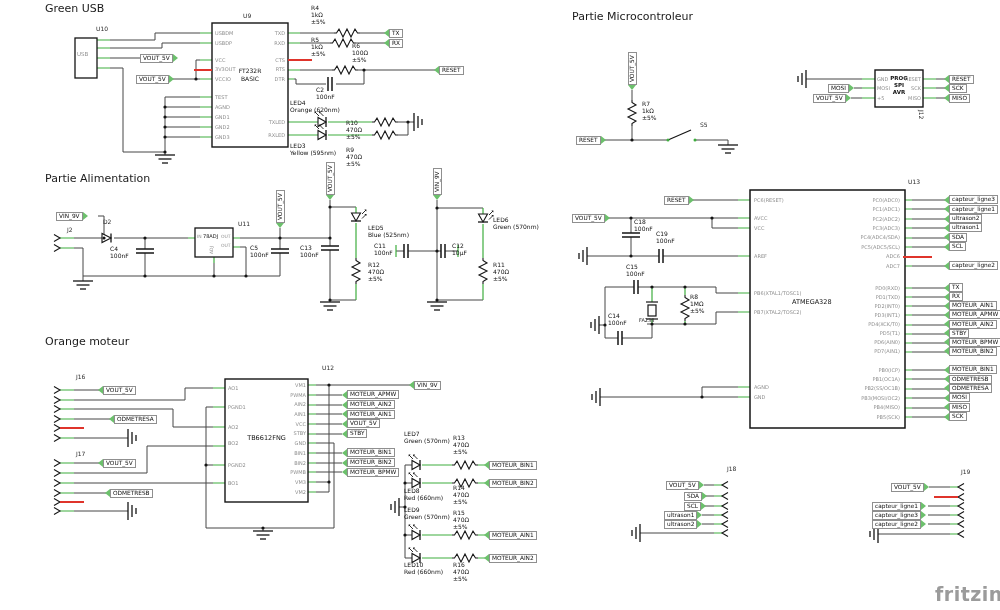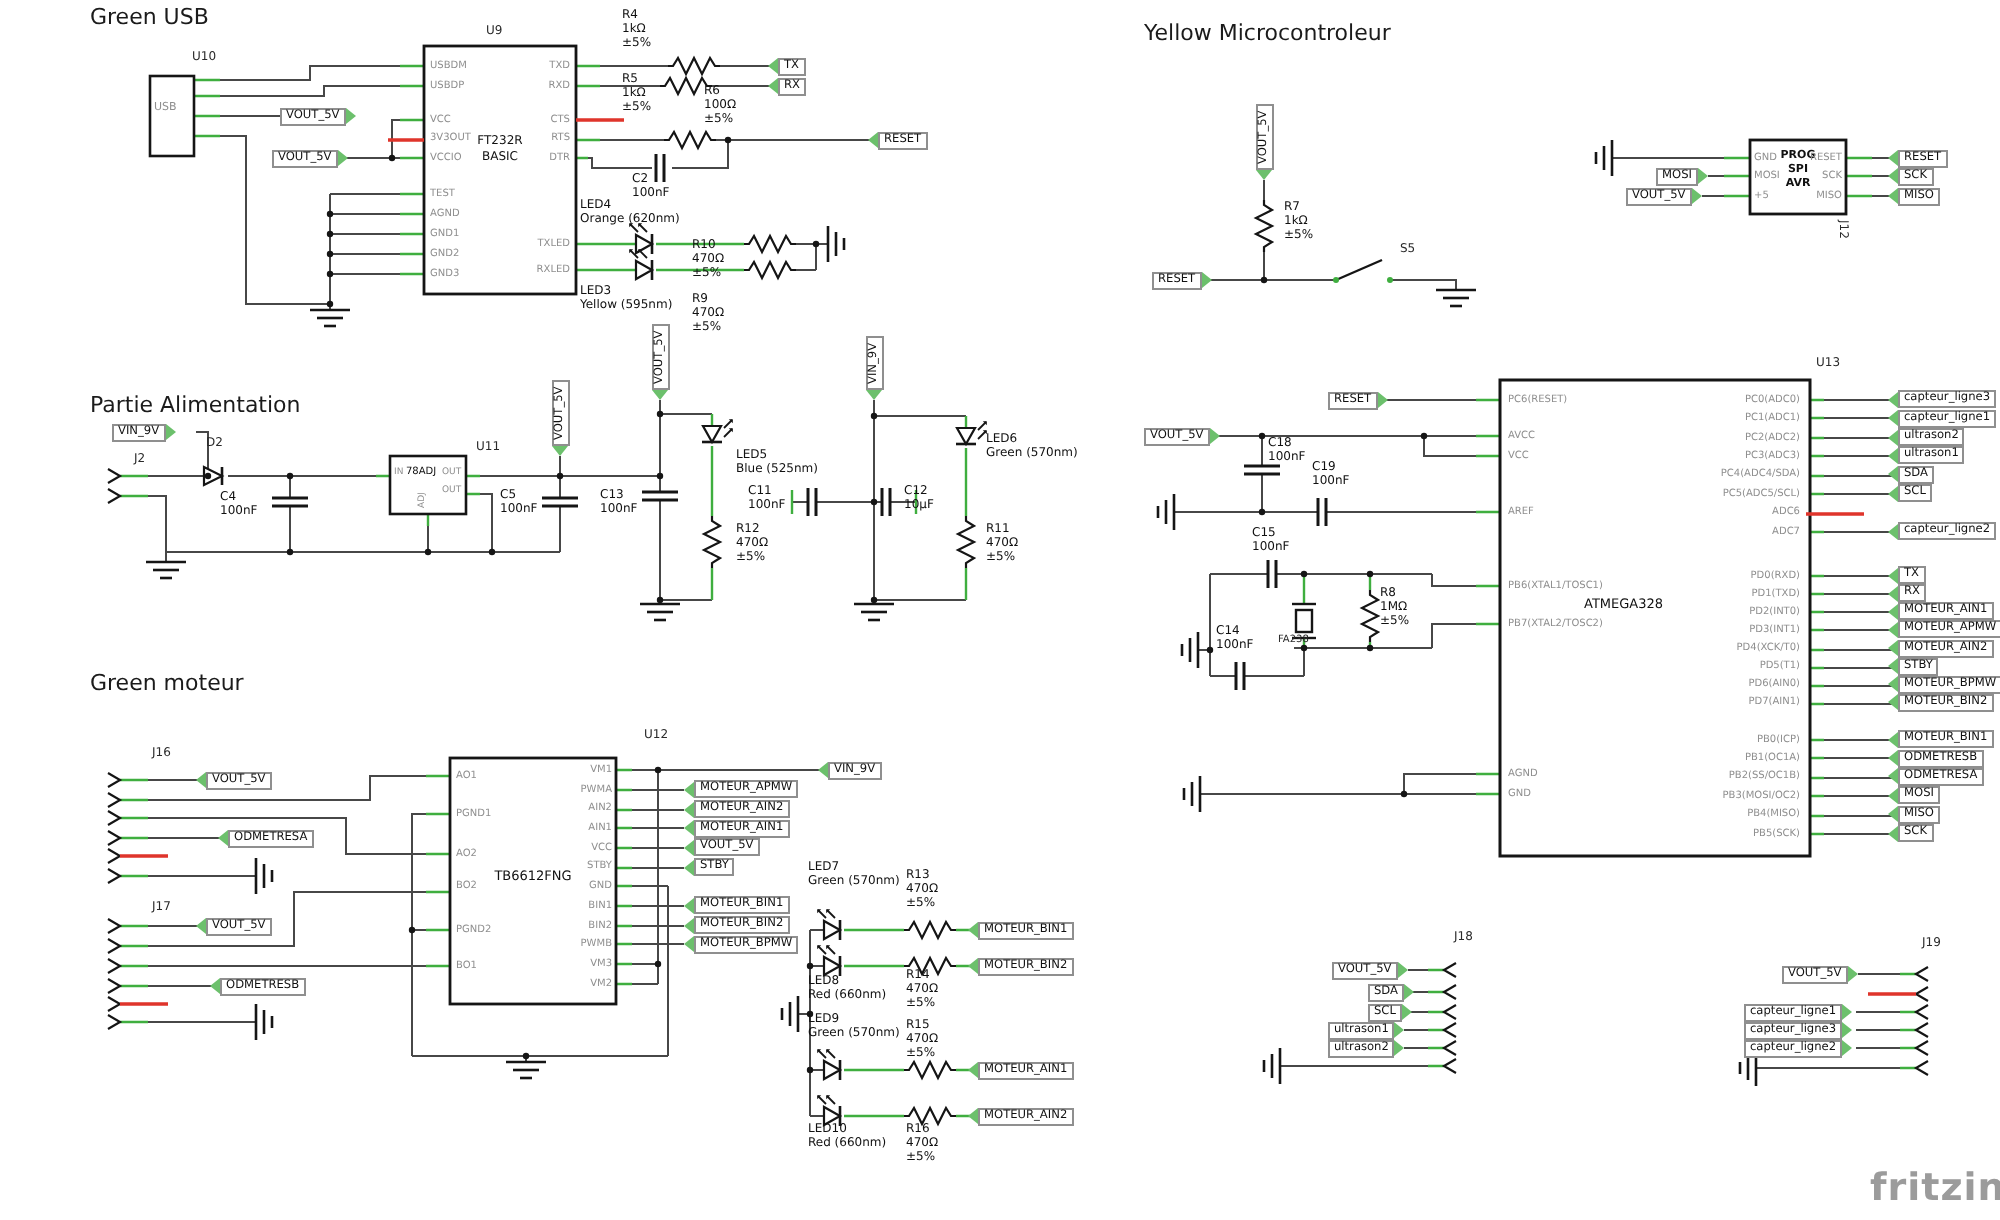--- a/index.html
+++ b/index.html
@@ -301,23 +301,23 @@
       <circle cx="605" cy="325" r="1.6"></circle>
           <circle cx="702" cy="397" r="1.6"></circle>
     </g>
   </g>
 
   <path fill="none" stroke="#df342b" stroke-width="1.8" d="
     M194,70 L212,70 M288,60 L312,60 M60,428 L84,428 M60,502 L84,502 M903,257 L932,257 M934,497 L958,497"></path>
 </svg>
 
 <div class="title" style="left:45px;top:2px">Green USB</div>
-<div class="title" style="left:45px;top:196px">Partie Alimentation</div>
-<div class="title" style="left:45px;top:335px">Green moteur</div>
-<div class="title" style="left:572px;top:10px">Yellow Microcontroleur</div>
+<div class="title" style="left:45px;top:172px">Partie Alimentation</div>
+<div class="title" style="left:45px;top:335px">Orange moteur</div>
+<div class="title" style="left:572px;top:10px">Partie Microcontroleur</div>
 <div class="logo" style="left:935px;top:583px">fritzing</div>
 
 <div class="ref" style="left:96px;top:25px">U10</div>
 <div class="ref" style="left:243px;top:12px">U9</div>
 <div class="ref" style="left:67px;top:226px">J2</div>
 <div class="ref" style="left:103px;top:218px">D2</div>
 <div class="ref" style="left:238px;top:220px">U11</div>
 <div class="ref" style="left:76px;top:373px">J16</div>
 <div class="ref" style="left:76px;top:450px">J17</div>
 <div class="ref" style="left:322px;top:364px">U12</div>

